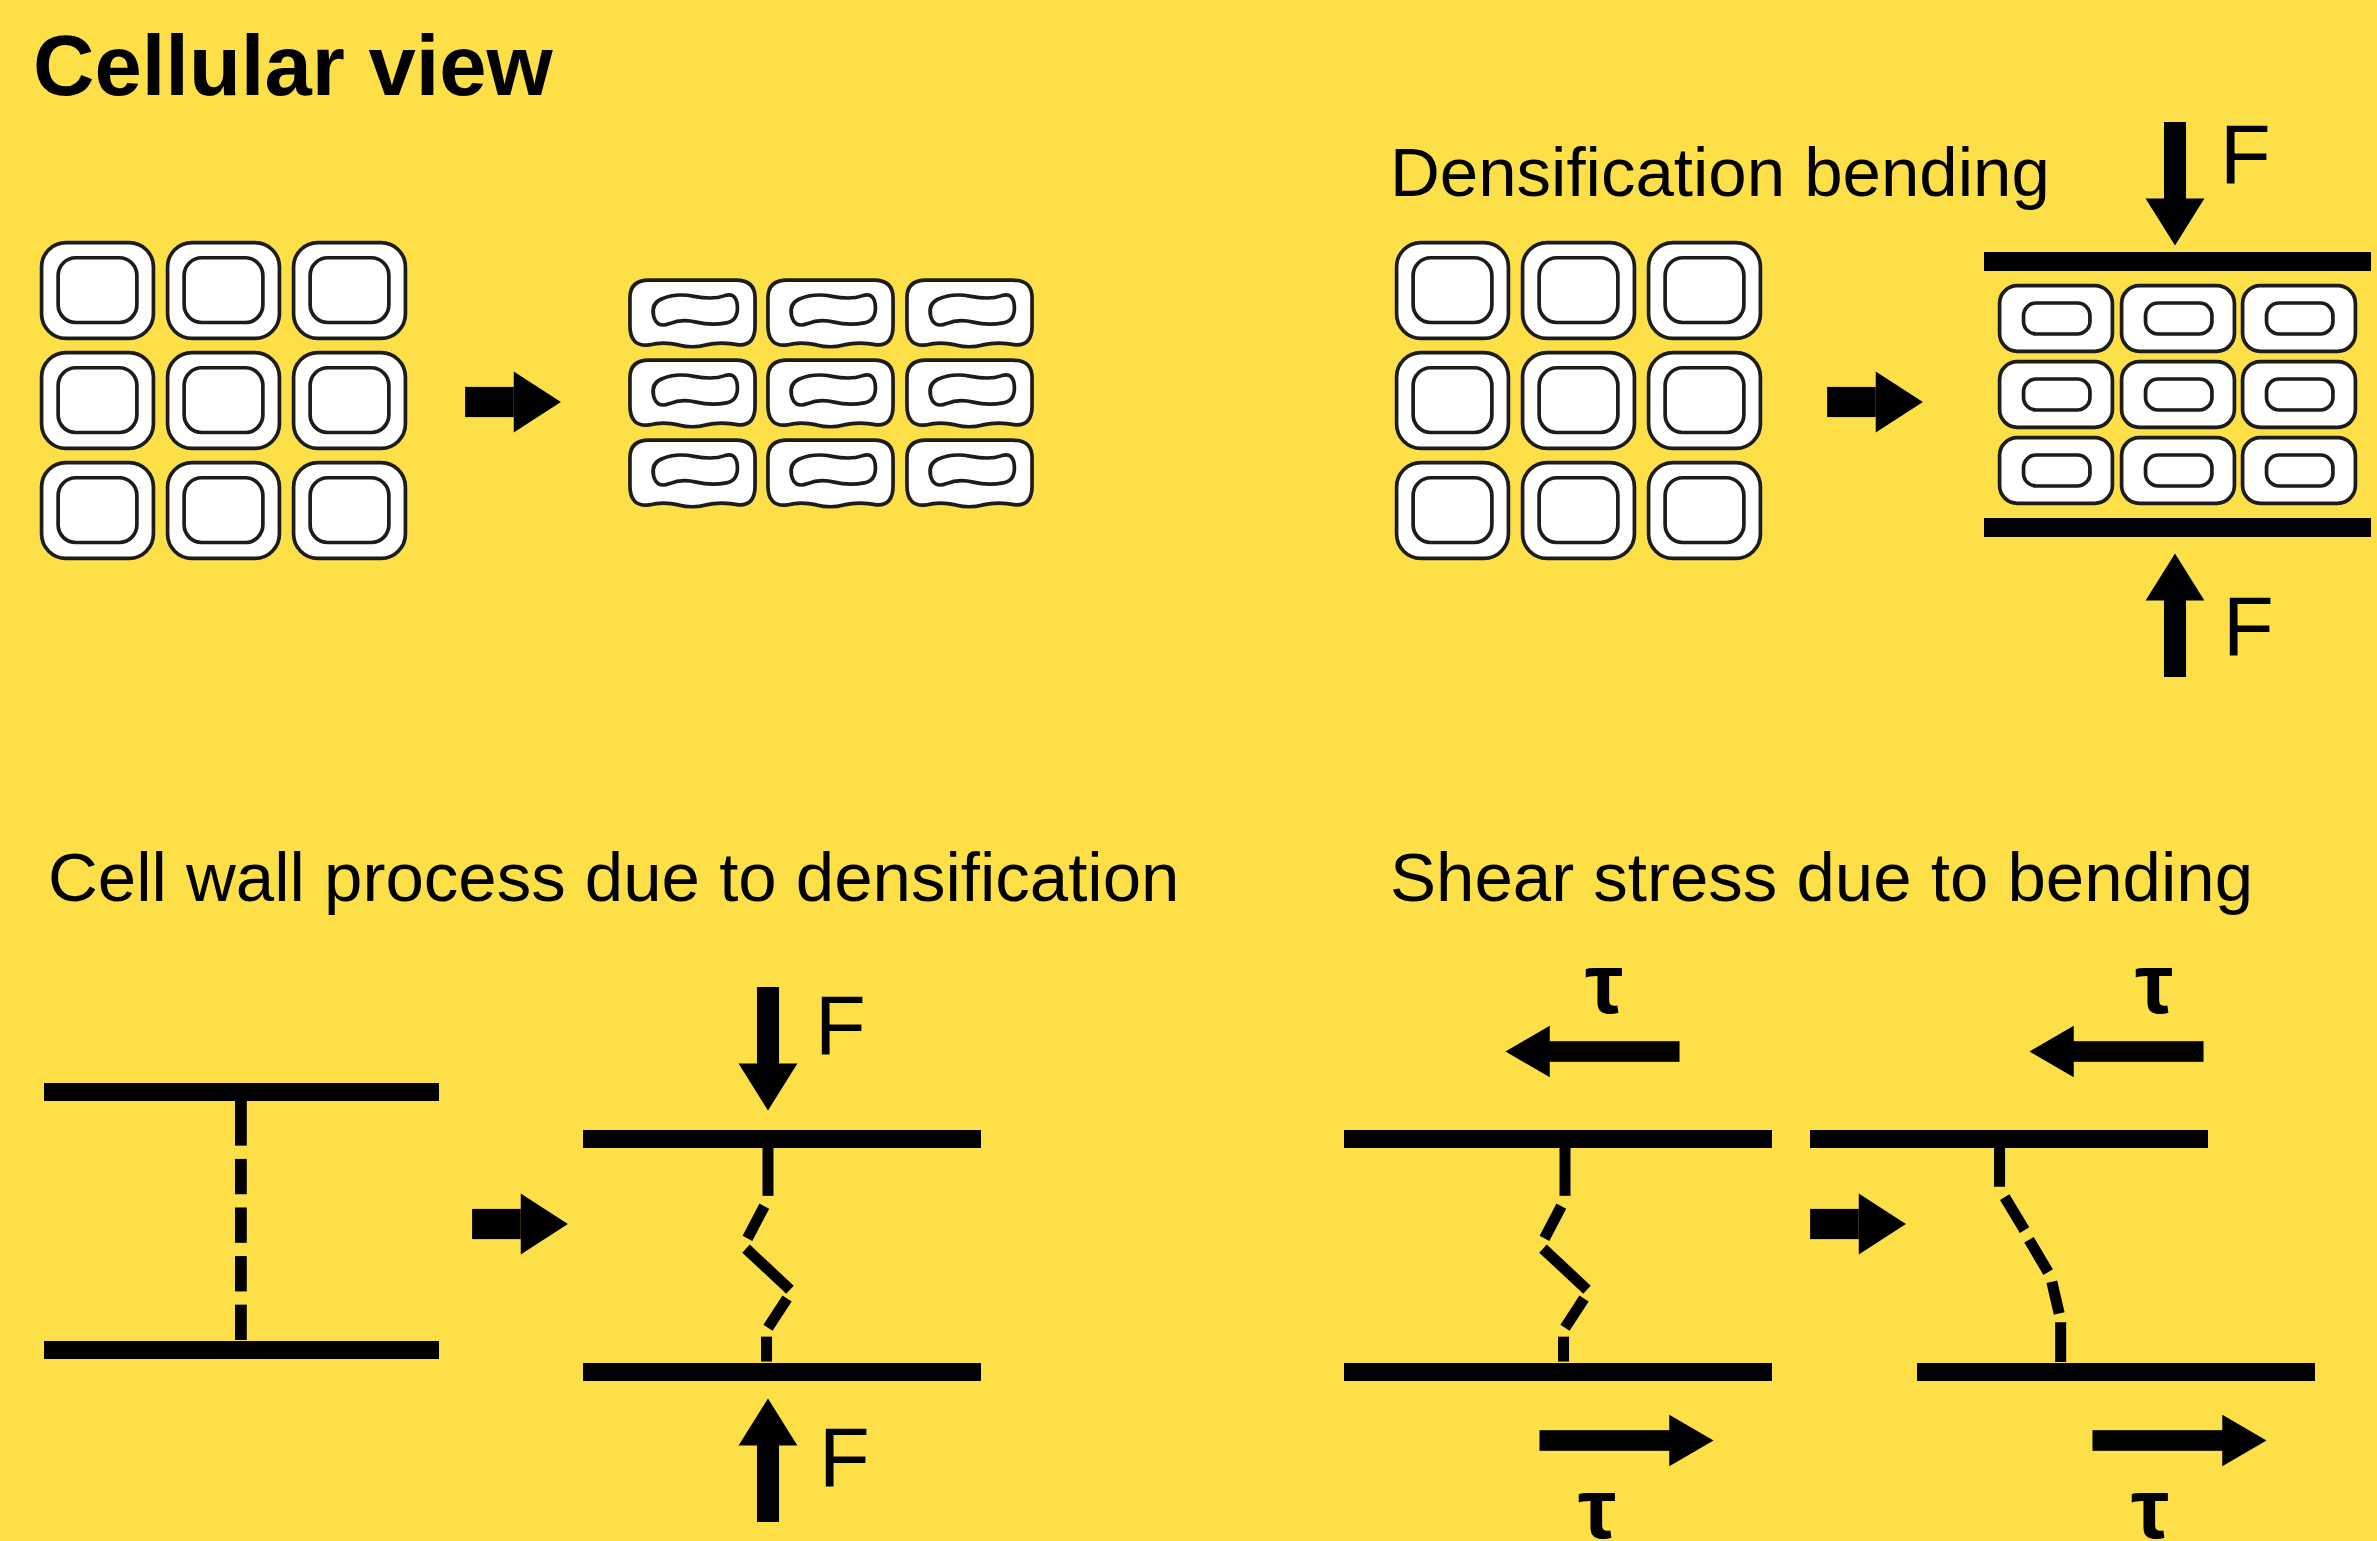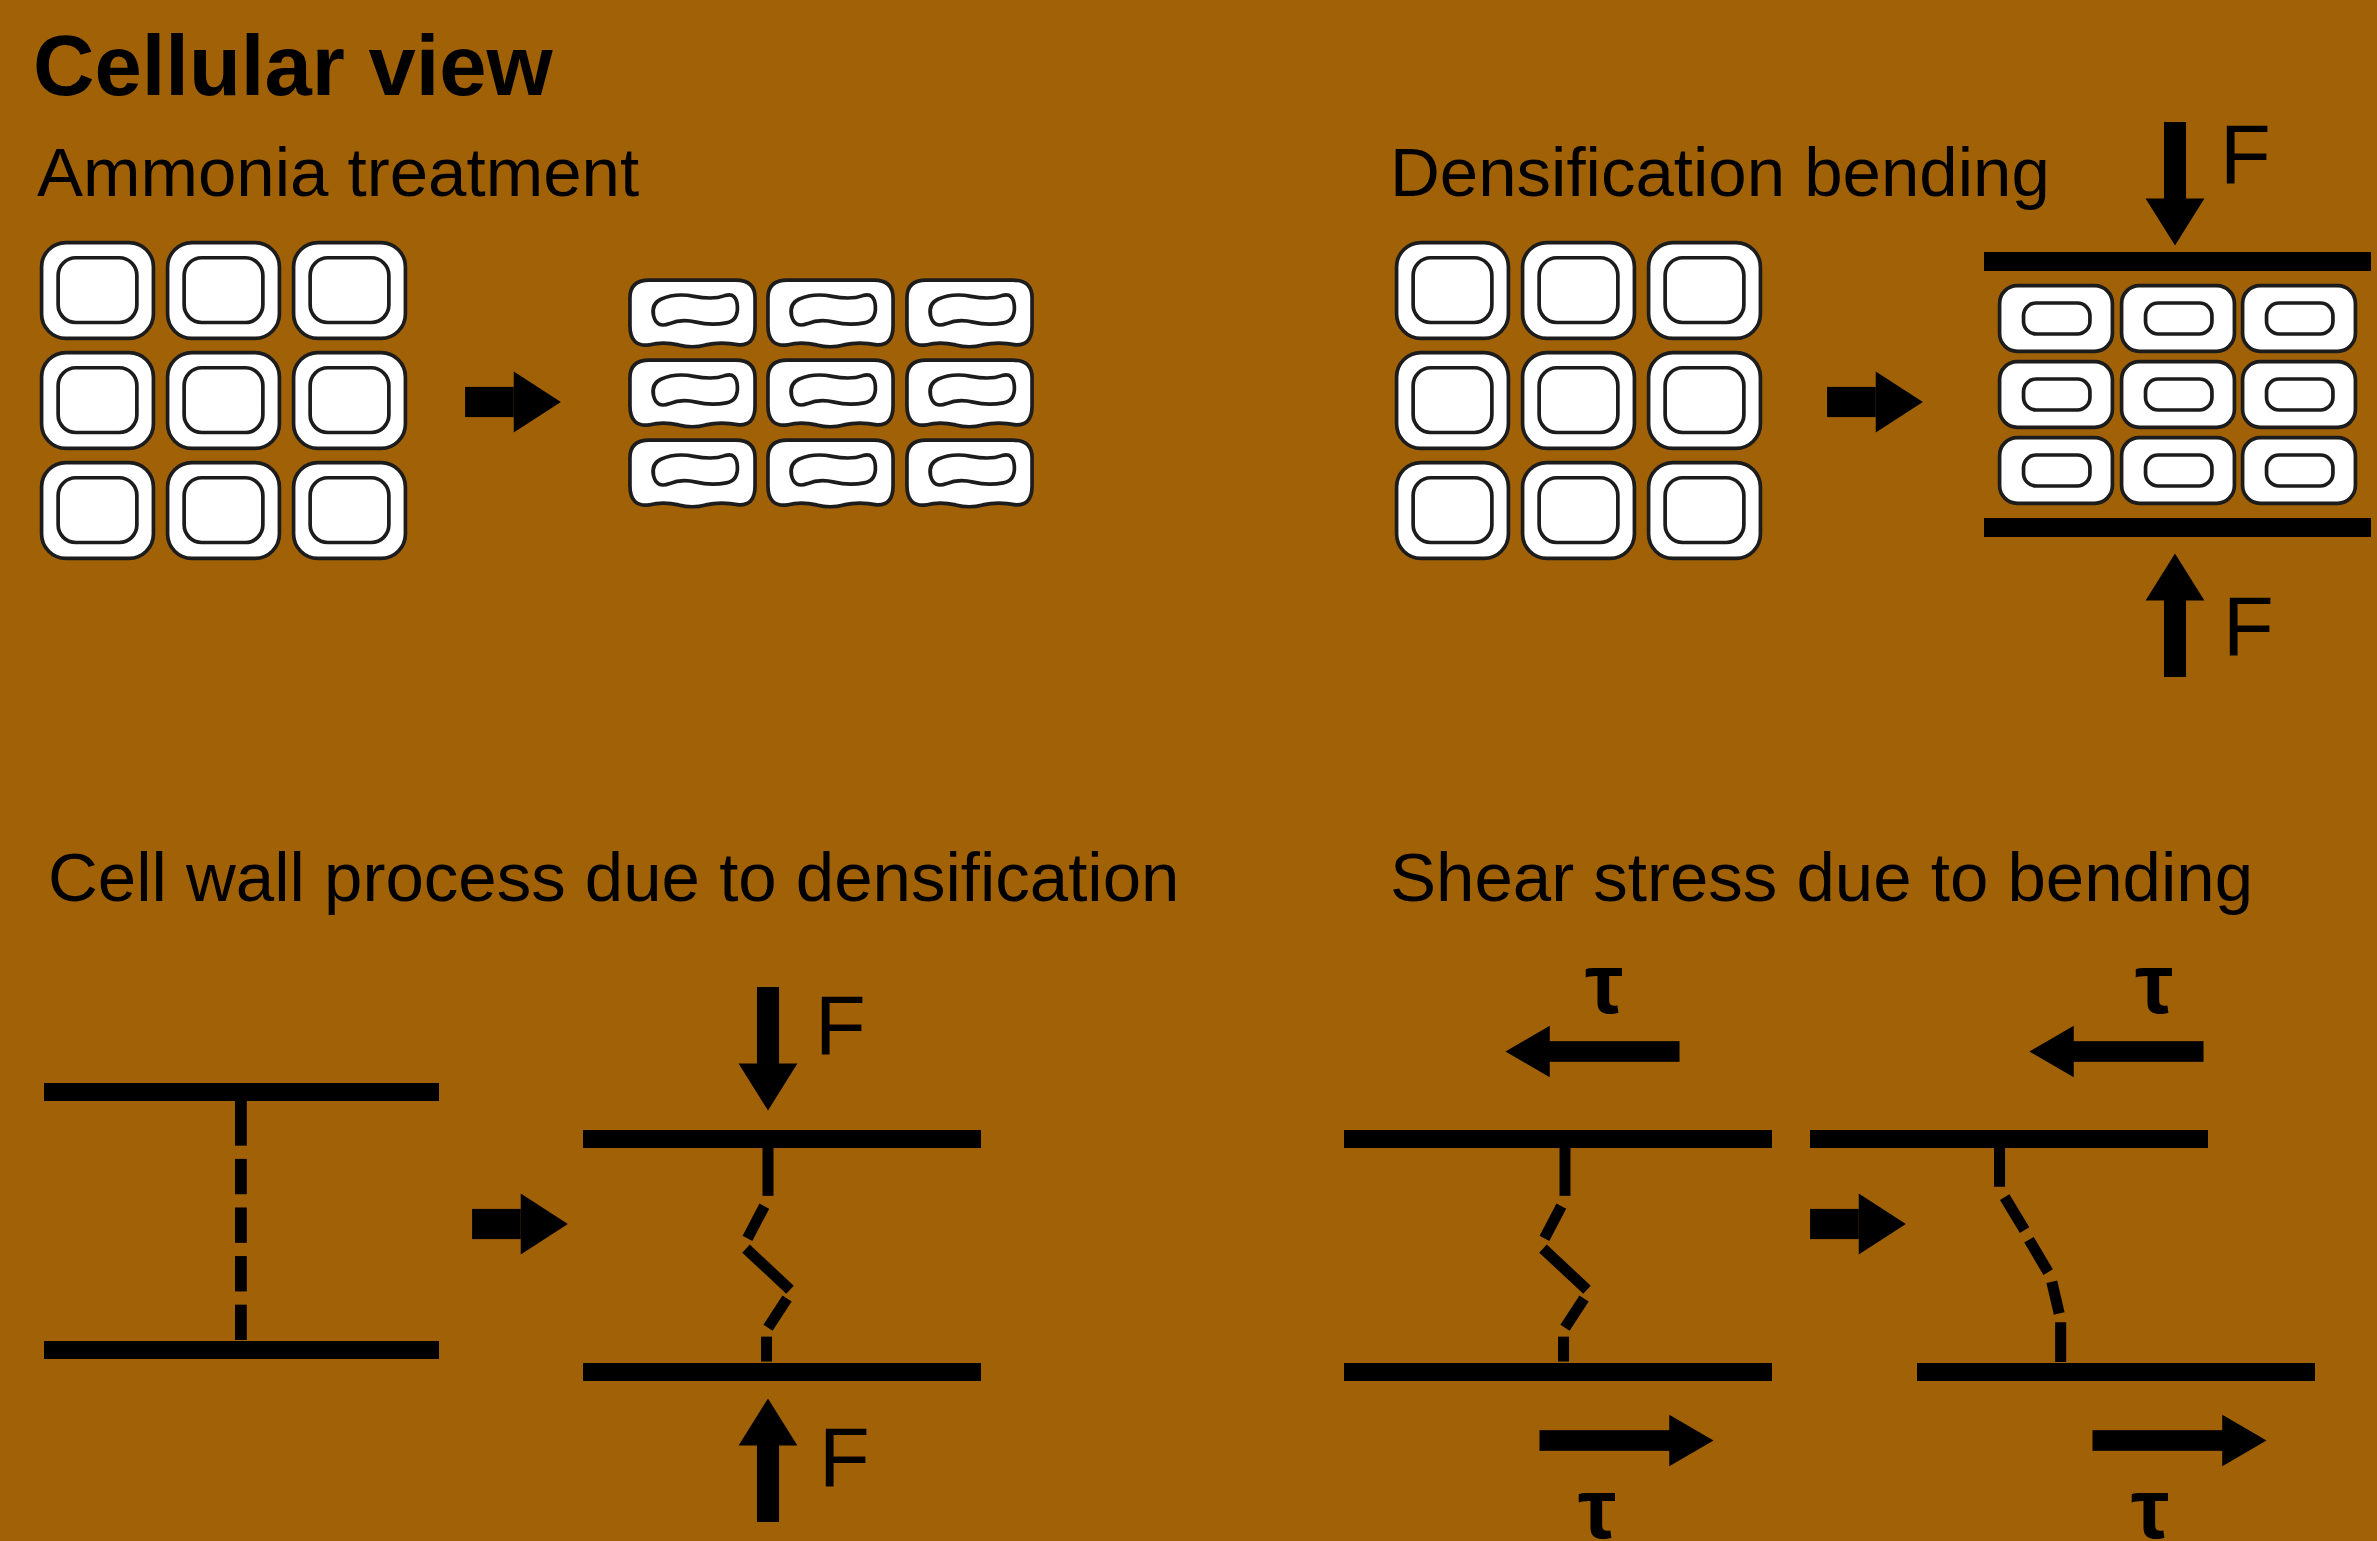--- a/index.html
+++ b/index.html
@@ -1,16 +1,16 @@
 <!DOCTYPE html>
 <html style="font-size:11.8px"><head>
 <meta charset="utf-8">
 <style>
   html,body{margin:0;padding:0;background:#ffffff;}
-  .page{position:relative;width:2377px;height:1541px;background:#a16207;overflow:hidden;
+  .page{position:relative;width:2377px;height:1541px;background:#fde047;overflow:hidden;
         font-family:"Liberation Sans",sans-serif;color:#000;}
   .abs{position:absolute;}
   .label{position:absolute;line-height:1.05;white-space:nowrap;color:#000;}
   .h1{font-size:85px;font-weight:700;}
   .h2{font-size:69px;font-weight:400;}
   .f-label{font-size:83px;font-weight:400;}
   .tau{font-size:86px;font-weight:700;}
   .bar{position:absolute;background:#000;}
   .grid{position:absolute;display:grid;}
   .grid-untreated{grid-template-columns:repeat(3,117px);grid-auto-rows:101px;gap:8.8px;}
@@ -20,21 +20,20 @@
   .cell svg{display:block;width:100%;height:100%;}
   svg{overflow:visible;}
 </style>
 </head>
 <body>
 
 <div class="page">
 
   <div class="label h1" style="left:33px;top:20.6px">Cellular view</div>
 
-  <div class="label h2" style="left:37px;top:137px">Ammonia treatment</div>
 
   <div class="label h2" style="left:1390px;top:137px">Densification bending</div>
 
   <div class="grid grid-untreated" style="left:39px;top:240px;width:369px;height:321px">
       <div class="cell">
         <svg viewBox="0 0 159 137">
       <rect x="3.5" y="3.5" width="152" height="130" rx="33" fill="#fff" stroke="#1c1c1c" stroke-width="5"></rect>
       <rect x="26" y="24" width="107" height="88" rx="24" fill="#fff" stroke="#1c1c1c" stroke-width="5"></rect>
     </svg>
       </div>

